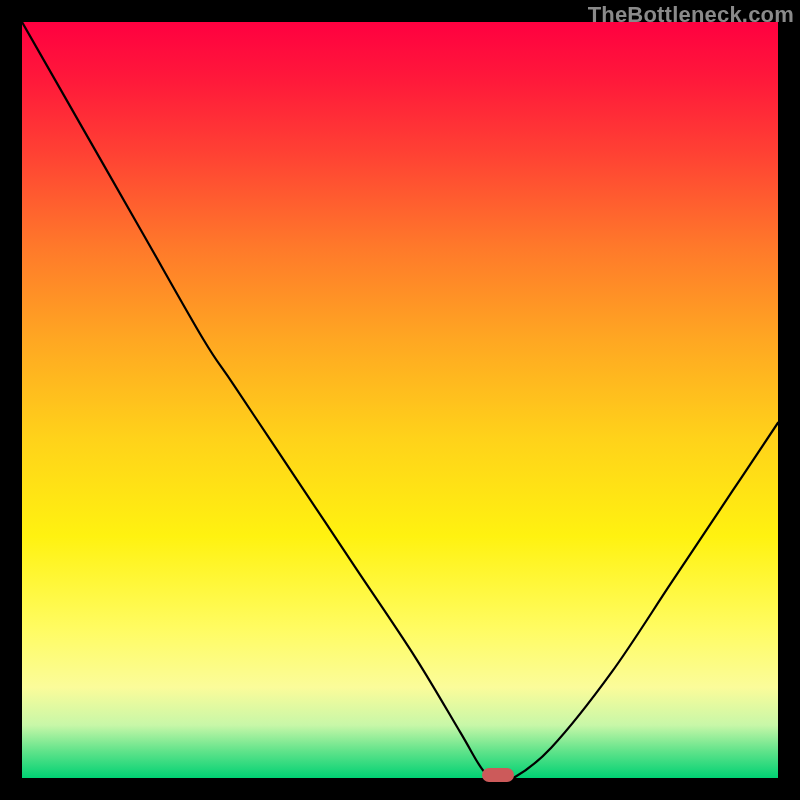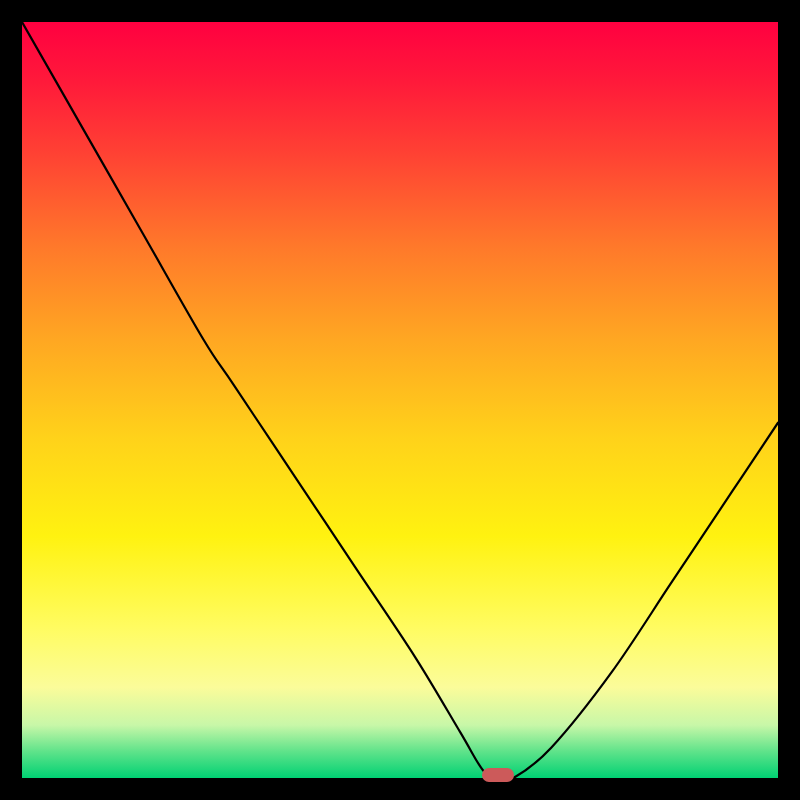--- a/index.html
+++ b/index.html
@@ -66,13 +66,14 @@
 </head>
 <body>
 
 <div class="frame">
   <div class="plot">
     <svg class="curve" viewBox="0 0 756 756" preserveAspectRatio="none">
       <path id="curve-path" fill="none" stroke="#000" stroke-width="2.2" stroke-linejoin="round" stroke-linecap="round" d="M 0 0 C 10.08 17.640000000000004, 40.32000000000001 70.56000000000003, 60.480000000000004 105.84000000000003 C 80.64 141.12000000000003, 100.80000000000001 176.40000000000006, 120.96000000000001 211.68000000000006 C 141.12 246.96000000000006, 166.32 292.32000000000005, 181.44 317.52000000000004 C 196.56 342.72, 196.56 340.2, 211.68 362.88 C 226.8 385.56, 251.99999999999997 423.35999999999996, 272.15999999999997 453.59999999999997 C 292.31999999999994 483.84, 312.47999999999996 514.0799999999999, 332.64 544.3199999999999 C 352.8 574.56, 375.48 607.3199999999999, 393.12 635.04 C 410.76 662.76, 427.14 691.74, 438.47999999999996 710.64 C 449.81999999999994 729.54, 454.85999999999996 740.8800000000001, 461.15999999999997 748.44 C 467.46 756, 471.24 754.74, 476.28000000000003 756 C 481.32000000000005 757.26, 482.58000000000004 761.04, 491.40000000000003 756 C 500.22 750.96, 512.8199999999999 743.4, 529.1999999999999 725.76 C 545.5799999999999 708.12, 569.5200000000001 677.88, 589.6800000000001 650.16 C 609.84 622.4399999999999, 630 589.6800000000001, 650.16 559.44 C 670.3199999999999 529.2, 693 495.17999999999995, 710.64 468.71999999999997 C 728.28 442.26, 748.44 412.02, 756 400.68"></path>
     </svg>
     <div id="marker" class="marker" style="left: 476.28px; top: 753px;"></div>
   </div>
+  <div class="watermark">TheBottleneck.com</div>
 </div>
 
 </body></html>

